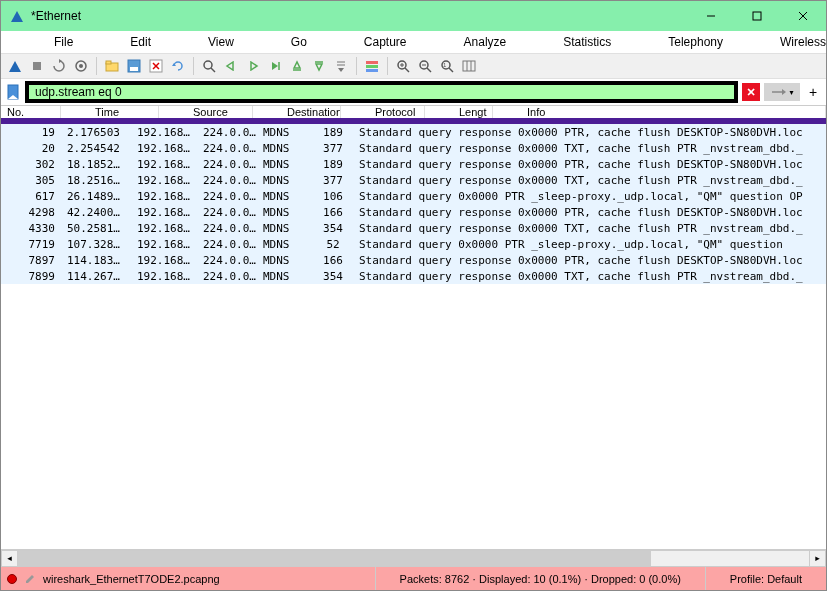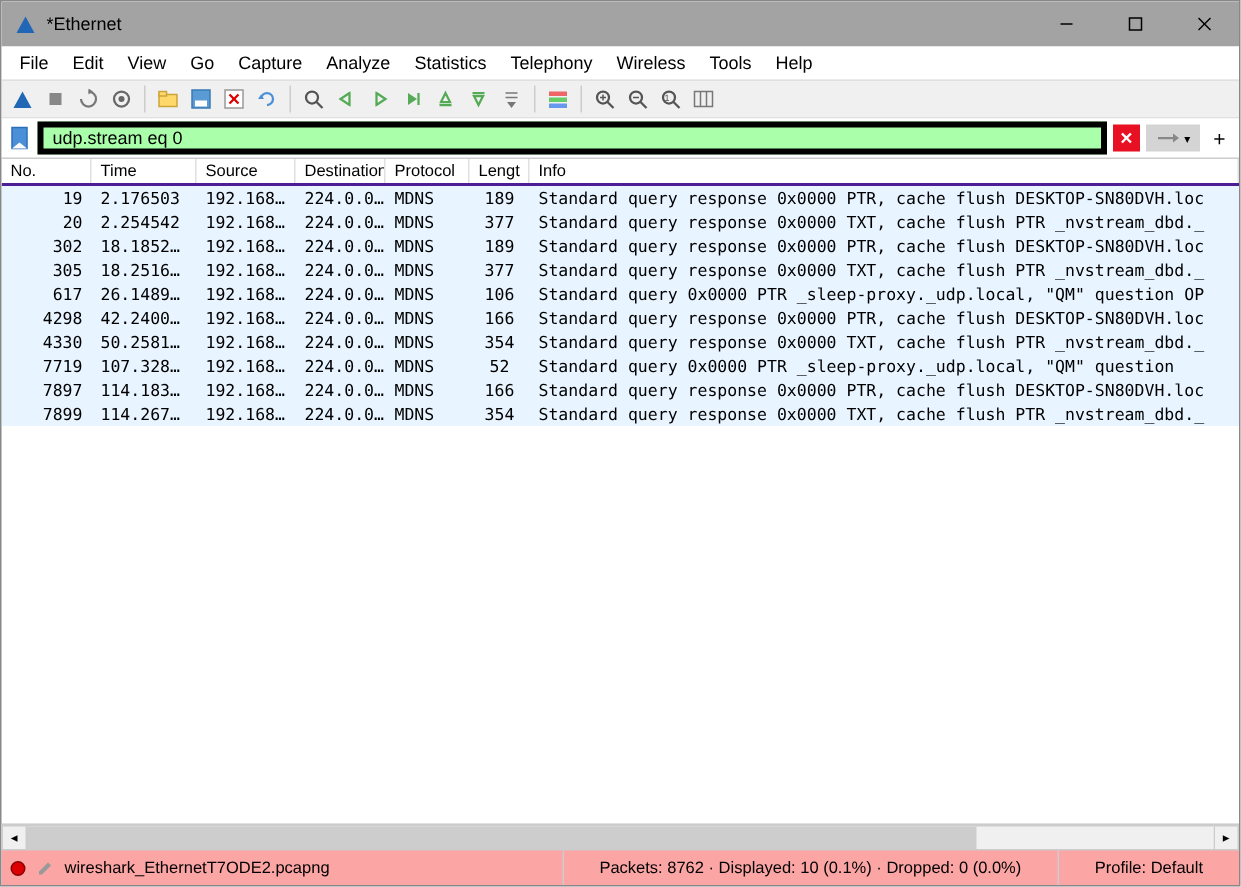--- a/index.html
+++ b/index.html
@@ -1,34 +1,34 @@
 <!DOCTYPE html>
 <html><head>
 <meta charset="utf-8">
 <style>
 * { margin: 0; padding: 0; box-sizing: border-box; }
 body { font-family: "Segoe UI", Tahoma, sans-serif; font-size: 12px; background: #fff; width: 827px; height: 591px; overflow: hidden; border: 1px solid #888; display: flex; flex-direction: column; }
-.titlebar { height: 30px; display: flex; align-items: center; padding-left: 8px; background: #a3a3a3; }
+.titlebar { height: 30px; display: flex; align-items: center; padding-left: 8px; background: #86efac; }
 .titlebar .icon-wrap { width: 16px; height: 16px; margin-right: 6px; display:flex; align-items:center; justify-content:center;}
 .titlebar .title { flex: 1; font-size: 12px; }
 .win-controls { display: flex; height: 100%; }
 .win-btn { width: 46px; display: flex; align-items: center; justify-content: center; cursor: default; }
 .menubar { height: 22px; display: flex; align-items: center; padding: 0 4px; background: #fff; font-size: 12px; }
-.menubar span { padding: 2px 8px; }
+.menubar span { padding: 2px 8px; margin-left: 41px; }
 .toolbar { height: 26px; display: flex; align-items: center; padding: 0 4px; gap: 2px; background: #f0f0f0; border-top: 1px solid #e0e0e0; border-bottom: 1px solid #e0e0e0; }
 .toolbar .tb-btn { width: 20px; height: 20px; display: flex; align-items:center; justify-content:center; border: 1px solid transparent; }
 .toolbar .sep { width: 1px; height: 18px; background: #ccc; margin: 0 3px; }
 .filterbar { height: 26px; display: flex; align-items: center; padding: 2px 4px; gap: 4px; background: #fff; }
 .filter-book { width: 16px; height: 22px; display:flex; align-items:center; justify-content:center;}
 .filter-input { flex: 1; height: 22px; background: #aaffaa; border: 4px solid #000000; padding: 0 6px; font-size: 12px; outline: none; }
 .filter-clear { width: 18px; height: 18px; background: #e81123; display:flex; align-items:center; justify-content:center; color:#fff; font-weight:bold; font-size:11px;}
 .filter-arrow { width: 36px; height: 18px; background: #d4d4d4; display:flex; align-items:center; justify-content:center; font-size:11px;}
 .filter-plus { width: 18px; height: 18px; display:flex; align-items:center; justify-content:center; font-size:14px;}
 .packet-list { flex: 1; overflow: hidden; display: flex; flex-direction: column; border-top: 1px solid #ccc; }
-.headers { display: flex; background: #fff; border-bottom: 2px solid #4c1d95; font-size: 11px; height: 18px; align-items:center;}
+.headers { display: flex; background: #fff; border-bottom: 6px solid #4c1d95; font-size: 11px; height: 18px; align-items:center;gap:28px;}
 .headers .col { border-right: 1px solid #e0e0e0; padding: 0 6px; overflow: hidden; white-space: nowrap; height:100%; display:flex; align-items:center;}
 .rows { flex: 1; overflow: hidden; font-family: Consolas, monospace; font-size: 11px; }
 .row { display: flex; height: 16px; align-items: center; background: #e8f4ff; }
 .row .cell { padding: 0 6px; overflow: hidden; white-space: nowrap; text-overflow: clip; }
 .c-no { width: 60px; text-align: right;}
 .c-time { width: 70px;}
 .c-src { width: 66px;}
 .c-dst { width: 60px;}
 .c-proto { width: 56px;}
 .c-len { width: 40px; text-align: center;}

